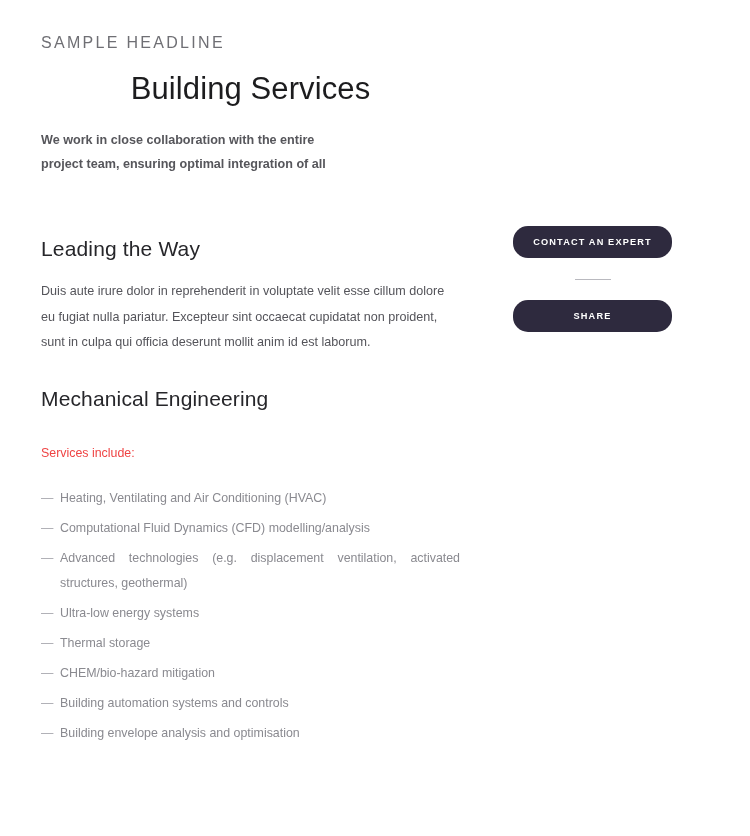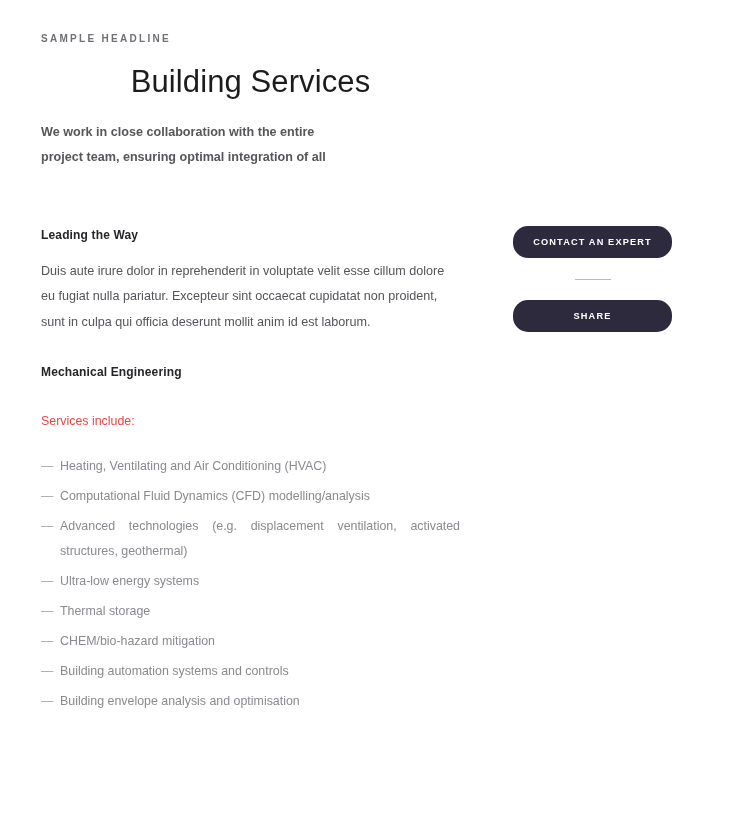--- a/index.html
+++ b/index.html
@@ -25,22 +25,22 @@
   
   .content {
     position: absolute;
     left: 41px;
     top: 0;
     width: 419px;
   }
 
   .eyebrow {
     margin-top: 33px;
-    font-size: 10px;
-    font-weight: 700;
+    font-size: 16px;
+    font-weight: 400;
     letter-spacing: 2.3px;
     color: #6f6f74;
     text-transform: uppercase;
     line-height: 1.2;
   }
 
   .page-title {
     margin-top: 20px;
     font-size: 31px;
     font-weight: 300;
@@ -60,22 +60,22 @@
   }
 
   .section {
     margin-top: 58px;
   }
   .section.tight {
     margin-top: 30px;
   }
 
   .section-heading {
-    font-size: 12px;
-    font-weight: 700;
+    font-size: 21px;
+    font-weight: 400;
     color: #26262a;
     letter-spacing: 0.15px;
     line-height: 1.3;
   }
 
   .body-text {
     margin-top: 16px;
     font-size: 12.6px;
     font-weight: 400;
     color: #54545a;

